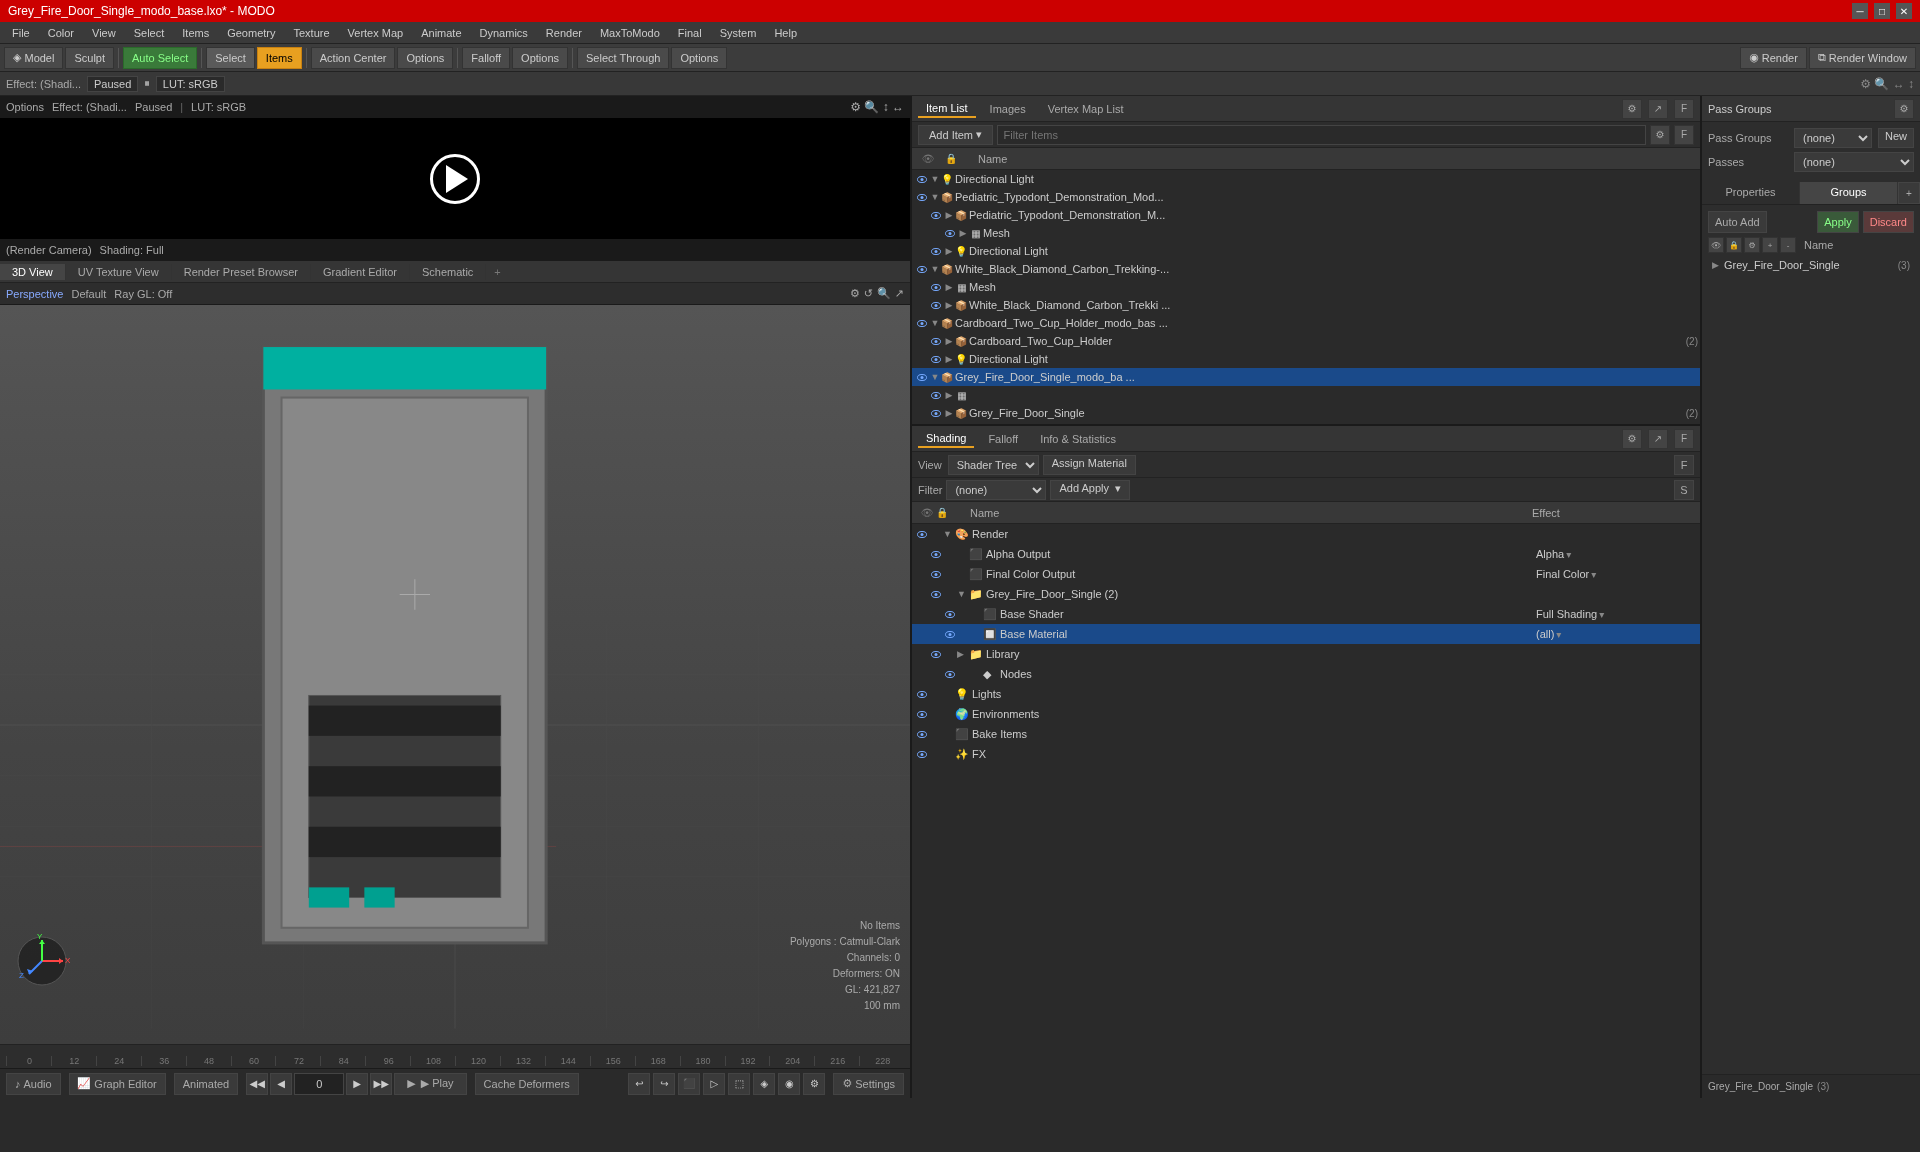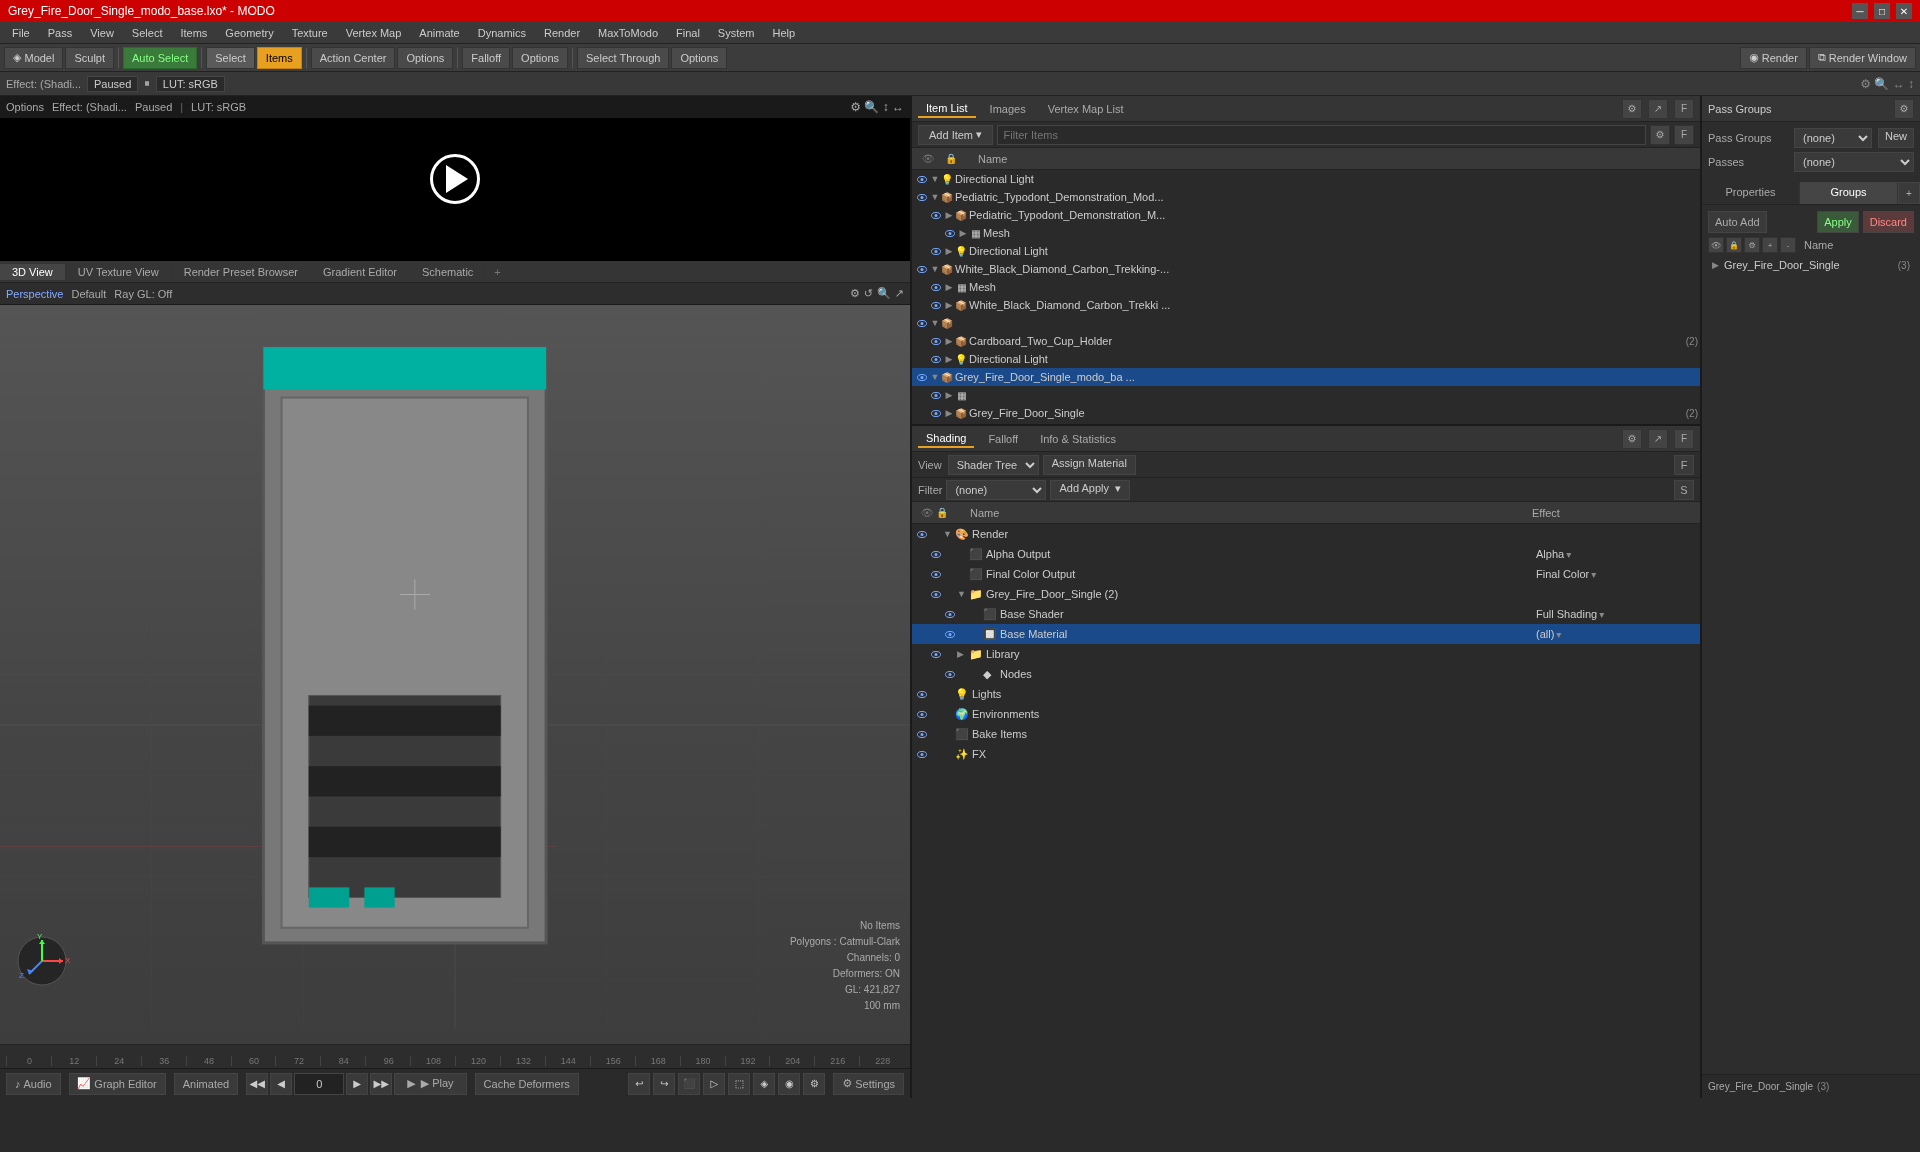--- a/index.html
+++ b/index.html
@@ -157,21 +157,21 @@
   <span>Grey_Fire_Door_Single_modo_base.lxo* - MODO</span>
   <div class="win-controls">
     <div class="win-btn">─</div>
     <div class="win-btn">□</div>
     <div class="win-btn">✕</div>
   </div>
 </div>
 
 <div id="menu-bar">
   <div class="menu-item">File</div>
-  <div class="menu-item">Pass</div>
+  <div class="menu-item">Color</div>
   <div class="menu-item">View</div>
   <div class="menu-item">Select</div>
   <div class="menu-item">Items</div>
   <div class="menu-item">Geometry</div>
   <div class="menu-item">Texture</div>
   <div class="menu-item">Vertex Map</div>
   <div class="menu-item">Animate</div>
   <div class="menu-item">Dynamics</div>
   <div class="menu-item">Render</div>
   <div class="menu-item">MaxToModo</div>
@@ -253,20 +253,24 @@
       <div style="position:absolute;top:0;left:0;right:0;height:22px;background:#1a1a1a;display:flex;align-items:center;padding:0 6px;gap:8px;font-size:11px;color:#aaa;">
         <span>Options</span>
         <span>Effect: (Shadi...</span>
         <span>Paused</span>
         <span style="color:#666;">|</span>
         <span>LUT: sRGB</span>
         <span style="flex:1;"></span>
         <span style="font-size:12px;">⚙ 🔍 ↕ ↔</span>
       </div>
 
+      <div style="position:absolute;bottom:0;left:0;right:0;height:22px;background:#1a1a1a;display:flex;align-items:center;padding:0 6px;gap:8px;font-size:11px;color:#aaa;">
+        <span>(Render Camera)</span>
+        <span>Shading: Full</span>
+      </div>
     </div>
 
     <div id="viewport-tabs">
       <div class="vp-tab active">3D View</div>
       <div class="vp-tab">UV Texture View</div>
       <div class="vp-tab">Render Preset Browser</div>
       <div class="vp-tab">Gradient Editor</div>
       <div class="vp-tab">Schematic</div>
       <div class="vp-tab-add">+</div>
     </div>
@@ -548,20 +552,21 @@
             </div>
             <div class="item-row" style="padding-left: 4px;">
               <span class="item-vis" style="width: 12px; height: 12px; display: inline-flex; align-items: center; justify-content: center; margin-right: 1px;">
                 <svg width="10" height="7" viewBox="0 0 10 7">
                   <ellipse cx="5" cy="3.5" rx="4.5" ry="3" fill="none" stroke="#7af" stroke-width="1"></ellipse>
                   <circle cx="5" cy="3.5" r="1.5" fill="#7af"></circle>
                 </svg>
               </span>
               <span class="item-expand">▼</span>
               <span class="item-icon">📦</span>
+              <span class="item-label">Cardboard_Two_Cup_Holder_modo_bas ...</span>
             </div>
             <div class="item-row" style="padding-left: 18px;">
               <span class="item-vis" style="width: 12px; height: 12px; display: inline-flex; align-items: center; justify-content: center; margin-right: 1px;">
                 <svg width="10" height="7" viewBox="0 0 10 7">
                   <ellipse cx="5" cy="3.5" rx="4.5" ry="3" fill="none" stroke="#7af" stroke-width="1"></ellipse>
                   <circle cx="5" cy="3.5" r="1.5" fill="#7af"></circle>
                 </svg>
               </span>
               <span class="item-expand">▶</span>
               <span class="item-icon">📦</span>

